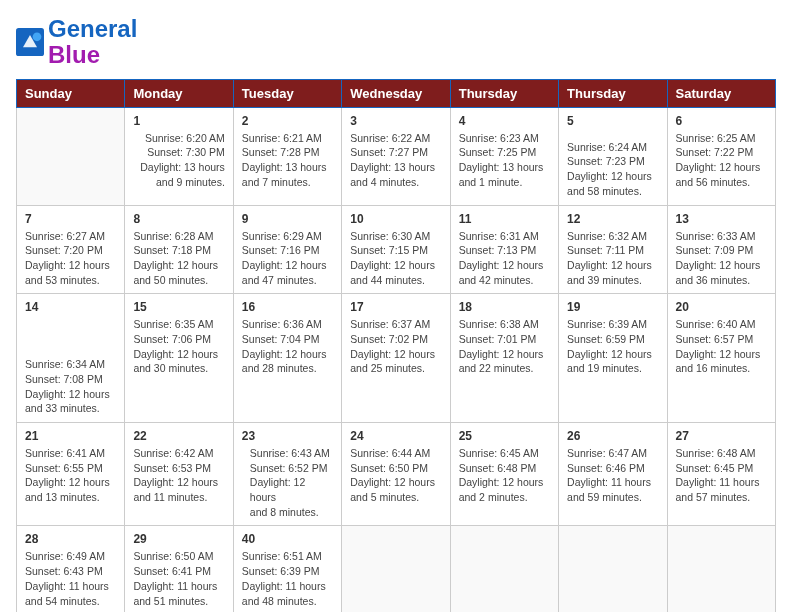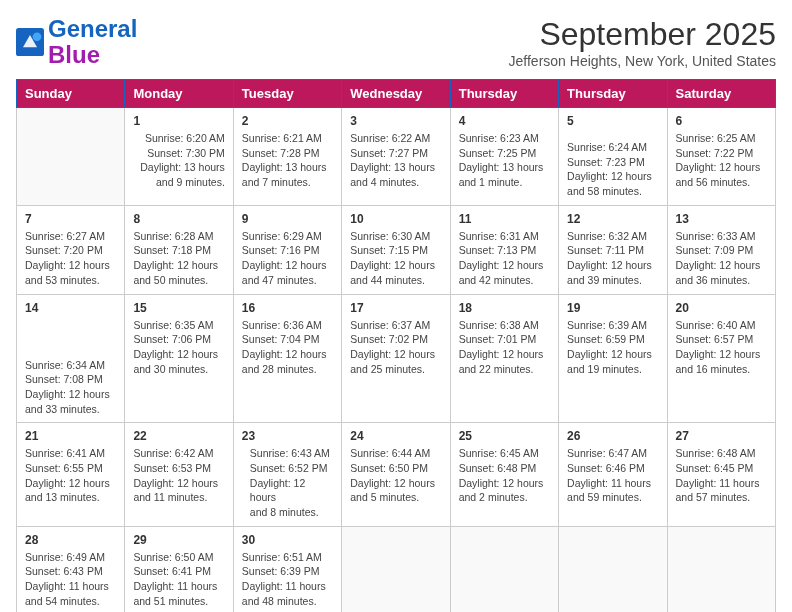--- a/index.html
+++ b/index.html
@@ -45,21 +45,21 @@
     .location {
       font-size: 14px;
       color: #555;
     }
     .calendar {
       width: 100%;
       border-collapse: collapse;
       border: 1px solid #ccc;
     }
     .calendar th {
-      background: #be185d;
+      background: #7f1d1d;
       color: #fff;
       padding: 6px 8px;
       font-size: 13px;
       font-weight: bold;
       text-align: left;
       border: 1px solid #1565c0;
       margin-top: 25px;
     }
     .calendar td {
       vertical-align: top;
@@ -93,24 +93,20 @@
     <svg class="logo-icon" viewBox="0 0 32 32">
       <rect x="0" y="0" width="32" height="32" rx="3" fill="#1565c0"></rect>
       <polygon points="8,22 16,8 24,22" fill="white" opacity="0.9"></polygon>
       <circle cx="24" cy="10" r="5" fill="#42a5f5"></circle>
     </svg>
     <div class="logo-text">
       <div><span>General</span></div>
       <div><span style="color:#a21caf">Blue</span></div>
     </div>
   </div>
-  <div class="title-block">
-    <div class="month-title">September 2025</div>
-    <div class="location">Jefferson Heights, New York, United States</div>
-  </div>
 </div>
 
 <table class="calendar">
   <thead>
     <tr>
     <th>Sunday</th>
         <th>Monday</th>
         <th>Tuesday</th>
         <th>Wednesday</th>
         <th>Thursday</th>
@@ -326,21 +322,21 @@
 and 54 minutes.</div>
         </td>
         <td>
           <span class="day-num">29</span>
           <div class="day-detail" style="white-space: pre-line;">Sunrise: 6:50 AM
 Sunset: 6:41 PM
 Daylight: 11 hours
 and 51 minutes.</div>
         </td>
         <td>
-          <span class="day-num">30</span>
+          <span class="day-num">40</span>
           <div class="day-detail" style="white-space: pre-line;">Sunrise: 6:51 AM
 Sunset: 6:39 PM
 Daylight: 11 hours
 and 48 minutes.</div>
         </td>
         <td class="empty-cell"></td>
         <td class="empty-cell"></td>
         <td class="empty-cell"></td>
         <td class="empty-cell"></td>
       </tr>

